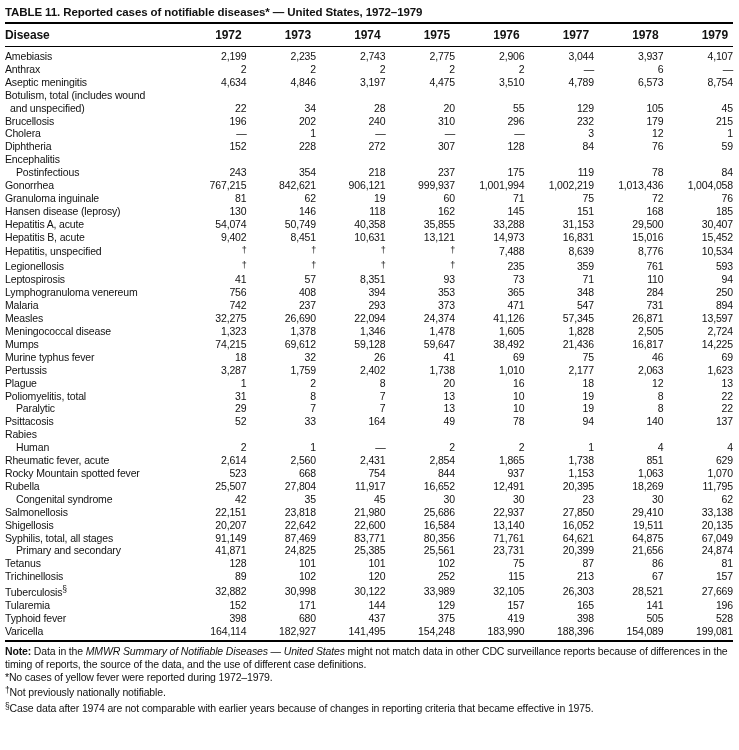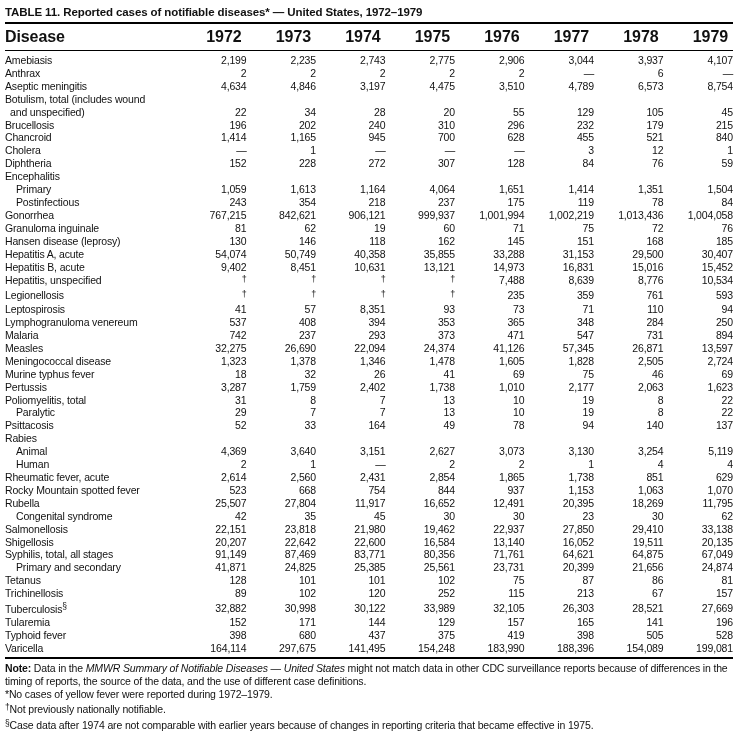--- a/index.html
+++ b/index.html
@@ -24,21 +24,21 @@
   table.disease-table {
     width: 728px;
     border-collapse: collapse;
     table-layout: fixed;
     border-top: 2.5px solid #000;
     border-bottom: 2px solid #000;
   }
   col.c-disease { width: 172px; }
 
   thead th {
-    font-size: 16px;
+    font-size: 12px;
     font-weight: bold;
     text-align: right;
     padding: 4px 5px 4px 0;
     border-bottom: 1.5px solid #000;
     letter-spacing: -0.1px;
   }
   thead th.disease-col {
     text-align: left;
     padding-left: 0;
   }
@@ -175,31 +175,20 @@
           <td>196</td>
           <td>202</td>
           <td>240</td>
           <td>310</td>
           <td>296</td>
           <td>232</td>
           <td>179</td>
           <td>215</td>
         </tr>
         <tr>
-          <td class="disease indent-0">Chancroid</td>
-          <td>1,414</td>
-          <td>1,165</td>
-          <td>945</td>
-          <td>700</td>
-          <td>628</td>
-          <td>455</td>
-          <td>521</td>
-          <td>840</td>
-        </tr>
-        <tr>
           <td class="disease indent-0">Cholera</td>
           <td>—</td>
           <td>1</td>
           <td>—</td>
           <td>—</td>
           <td>—</td>
           <td>3</td>
           <td>12</td>
           <td>1</td>
         </tr>
@@ -219,31 +208,20 @@
           <td></td>
           <td></td>
           <td></td>
           <td></td>
           <td></td>
           <td></td>
           <td></td>
           <td></td>
         </tr>
         <tr>
-          <td class="disease indent-2">Primary</td>
-          <td>1,059</td>
-          <td>1,613</td>
-          <td>1,164</td>
-          <td>4,064</td>
-          <td>1,651</td>
-          <td>1,414</td>
-          <td>1,351</td>
-          <td>1,504</td>
-        </tr>
-        <tr>
           <td class="disease indent-2">Postinfectious</td>
           <td>243</td>
           <td>354</td>
           <td>218</td>
           <td>237</td>
           <td>175</td>
           <td>119</td>
           <td>78</td>
           <td>84</td>
         </tr>
@@ -330,21 +308,21 @@
           <td>57</td>
           <td>8,351</td>
           <td>93</td>
           <td>73</td>
           <td>71</td>
           <td>110</td>
           <td>94</td>
         </tr>
         <tr>
           <td class="disease indent-0">Lymphogranuloma venereum</td>
-          <td>537</td>
+          <td>756</td>
           <td>408</td>
           <td>394</td>
           <td>353</td>
           <td>365</td>
           <td>348</td>
           <td>284</td>
           <td>250</td>
         </tr>
         <tr>
           <td class="disease indent-0">Malaria</td>
@@ -373,20 +351,31 @@
           <td>1,323</td>
           <td>1,378</td>
           <td>1,346</td>
           <td>1,478</td>
           <td>1,605</td>
           <td>1,828</td>
           <td>2,505</td>
           <td>2,724</td>
         </tr>
         <tr>
+          <td class="disease indent-0">Mumps</td>
+          <td>74,215</td>
+          <td>69,612</td>
+          <td>59,128</td>
+          <td>59,647</td>
+          <td>38,492</td>
+          <td>21,436</td>
+          <td>16,817</td>
+          <td>14,225</td>
+        </tr>
+        <tr>
           <td class="disease indent-0">Murine typhus fever</td>
           <td>18</td>
           <td>32</td>
           <td>26</td>
           <td>41</td>
           <td>69</td>
           <td>75</td>
           <td>46</td>
           <td>69</td>
         </tr>
@@ -395,20 +384,31 @@
           <td>3,287</td>
           <td>1,759</td>
           <td>2,402</td>
           <td>1,738</td>
           <td>1,010</td>
           <td>2,177</td>
           <td>2,063</td>
           <td>1,623</td>
         </tr>
         <tr>
+          <td class="disease indent-0">Plague</td>
+          <td>1</td>
+          <td>2</td>
+          <td>8</td>
+          <td>20</td>
+          <td>16</td>
+          <td>18</td>
+          <td>12</td>
+          <td>13</td>
+        </tr>
+        <tr>
           <td class="disease indent-0">Poliomyelitis, total</td>
           <td>31</td>
           <td>8</td>
           <td>7</td>
           <td>13</td>
           <td>10</td>
           <td>19</td>
           <td>8</td>
           <td>22</td>
         </tr>
@@ -439,31 +439,20 @@
           <td></td>
           <td></td>
           <td></td>
           <td></td>
           <td></td>
           <td></td>
           <td></td>
           <td></td>
         </tr>
         <tr>
-          <td class="disease indent-2">Animal</td>
-          <td>4,369</td>
-          <td>3,640</td>
-          <td>3,151</td>
-          <td>2,627</td>
-          <td>3,073</td>
-          <td>3,130</td>
-          <td>3,254</td>
-          <td>5,119</td>
-        </tr>
-        <tr>
           <td class="disease indent-2">Human</td>
           <td>2</td>
           <td>1</td>
           <td>—</td>
           <td>2</td>
           <td>2</td>
           <td>1</td>
           <td>4</td>
           <td>4</td>
         </tr>
@@ -509,21 +498,21 @@
           <td>30</td>
           <td>23</td>
           <td>30</td>
           <td>62</td>
         </tr>
         <tr>
           <td class="disease indent-0">Salmonellosis</td>
           <td>22,151</td>
           <td>23,818</td>
           <td>21,980</td>
-          <td>19,462</td>
+          <td>25,686</td>
           <td>22,937</td>
           <td>27,850</td>
           <td>29,410</td>
           <td>33,138</td>
         </tr>
         <tr>
           <td class="disease indent-0">Shigellosis</td>
           <td>20,207</td>
           <td>22,642</td>
           <td>22,600</td>
@@ -606,21 +595,21 @@
           <td>437</td>
           <td>375</td>
           <td>419</td>
           <td>398</td>
           <td>505</td>
           <td>528</td>
         </tr>
         <tr>
           <td class="disease indent-0">Varicella</td>
           <td>164,114</td>
-          <td>297,675</td>
+          <td>182,927</td>
           <td>141,495</td>
           <td>154,248</td>
           <td>183,990</td>
           <td>188,396</td>
           <td>154,089</td>
           <td>199,081</td>
         </tr>
       </tbody>
   </table>
 

